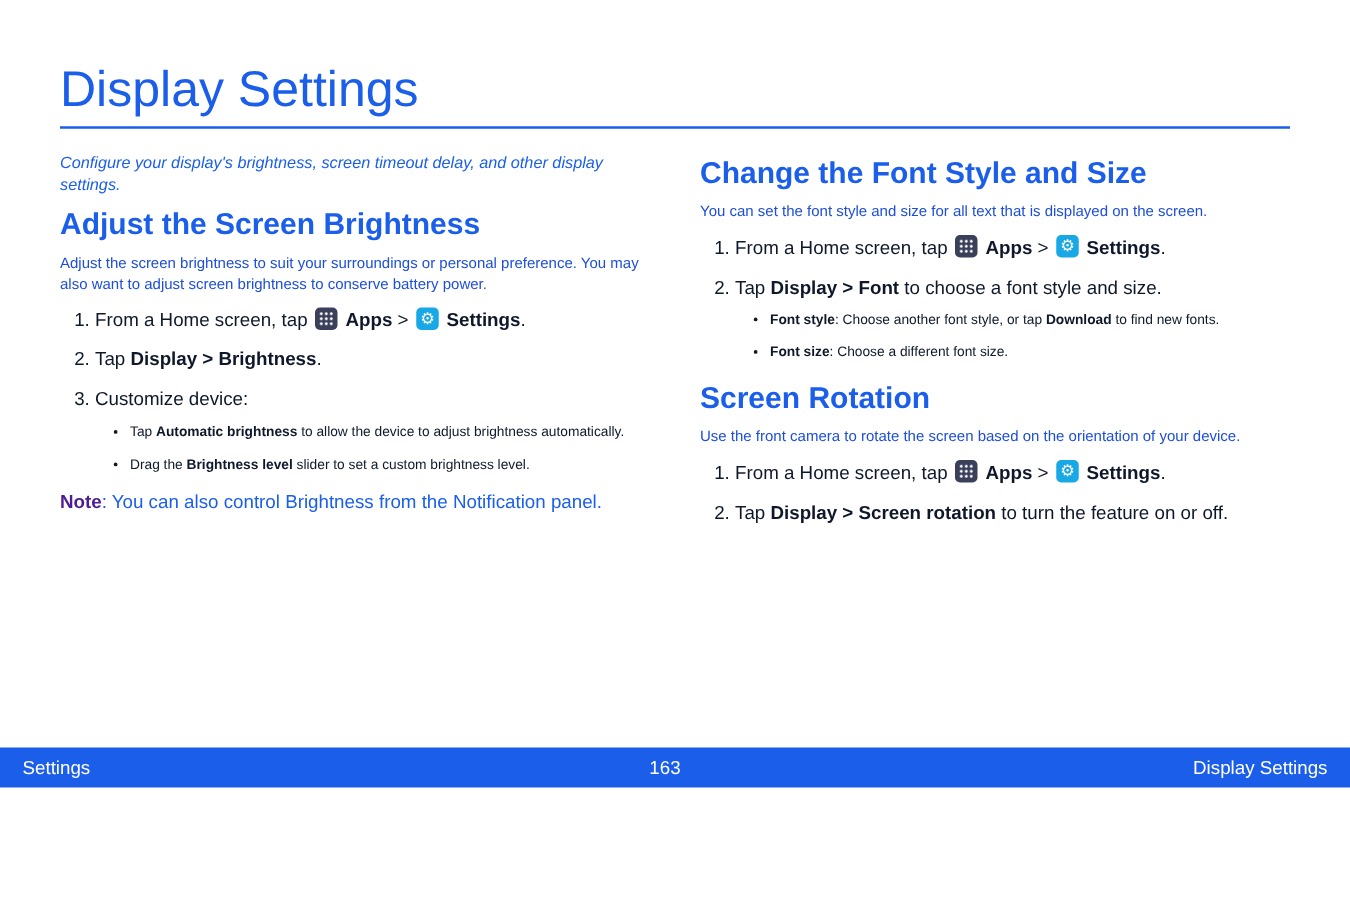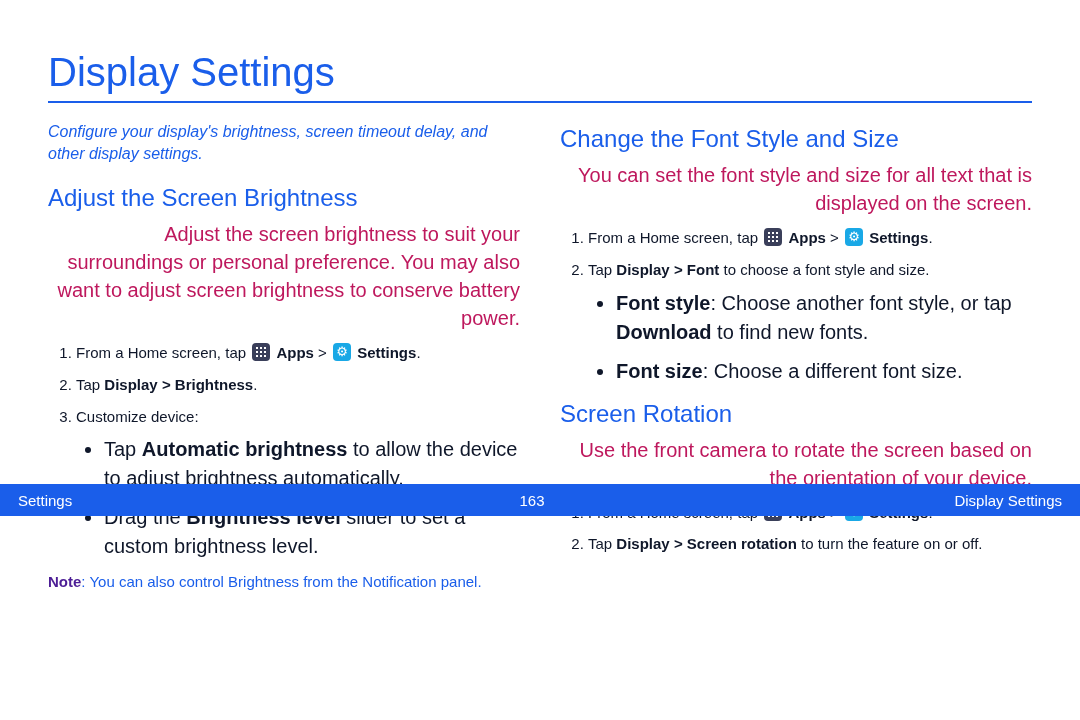--- a/index.html
+++ b/index.html
@@ -1,27 +1,27 @@
 <!DOCTYPE html>
 <html><head>
 <meta charset="utf-8">
 <style>
   * { box-sizing: border-box; margin: 0; padding: 0; }
   html, body { width: 1080px; height: 720px; font-family: Arial, Helvetica, sans-serif; background: #fff; }
-  .page { width: 1080px; height: 516px; position: relative; }
+  .page { width: 1080px; height: 630px; position: relative; }
   .content { padding: 50px 48px 0 48px; }
   h1.title { font-size: 40px; font-weight: 400; color: #1a5eea; border-bottom: 2px solid #1a5eea; padding-bottom: 6px; margin-bottom: 18px; }
-  .intro { font-style: italic; color: #1a5eea; font-size: 16px; line-height: 1.35; margin-bottom: 20px; }
+  .intro { font-style: italic; color: #1a5eea; font-size: 13px; line-height: 1.35; margin-bottom: 10px; }
   .columns { display: flex; gap: 40px; }
   .col { flex: 1; }
-  h2.section { font-size: 24px; font-weight: 400; color: #1a5eea; margin-bottom: 8px; margin-top: 4px; }
-  p.body { font-size: 20px; line-height: 1.4; color: #be185d; margin-bottom: 10px; text-align: right; }
+  h2.section { font-size: 24px; font-weight: 700; color: #1a5eea; margin-bottom: 8px; margin-top: 4px; }
+  p.body { font-size: 12px; line-height: 1.4; color: #1d4ed8; margin-bottom: 10px; }
   ol { list-style: decimal; padding-left: 28px; font-size: 15px; line-height: 1.45; color: #0f172a; }
   ol > li { margin-bottom: 10px; }
-  ul.sub { list-style: disc; padding-left: 28px; margin-top: 8px; font-size: 20px; line-height: 1.45; }
+  ul.sub { list-style: disc; padding-left: 28px; margin-top: 8px; font-size: 11px; line-height: 1.45; }
   ul.sub > li { margin-bottom: 10px; }
   .note { color: #1a5eea; font-size: 15px; line-height: 1.4; margin-top: 8px; }
   .note-label { font-weight: bold; color: #4c1d95; }
   b { font-weight: bold; }
   .icon { display: inline-block; width: 18px; height: 18px; vertical-align: -3px; border-radius: 4px; margin: 0 2px; }
   .icon-apps { background: #3a3f5a; position: relative; }
   .icon-apps::after { content: ""; position: absolute; inset: 3px; background-image: radial-gradient(circle, #fff 1px, transparent 1.2px); background-size: 4px 4px; }
   .icon-settings { background: #19a8e6; position: relative; }
   .icon-settings::after { content: "⚙"; position: absolute; inset: 0; color: #fff; font-size: 13px; line-height: 18px; text-align: center; }
   .footer { position: absolute; bottom: 0; left: 0; right: 0; height: 32px; background: #1a5eea; color: #fff; display: flex; align-items: center; justify-content: space-between; padding: 0 18px; font-size: 15px; }

